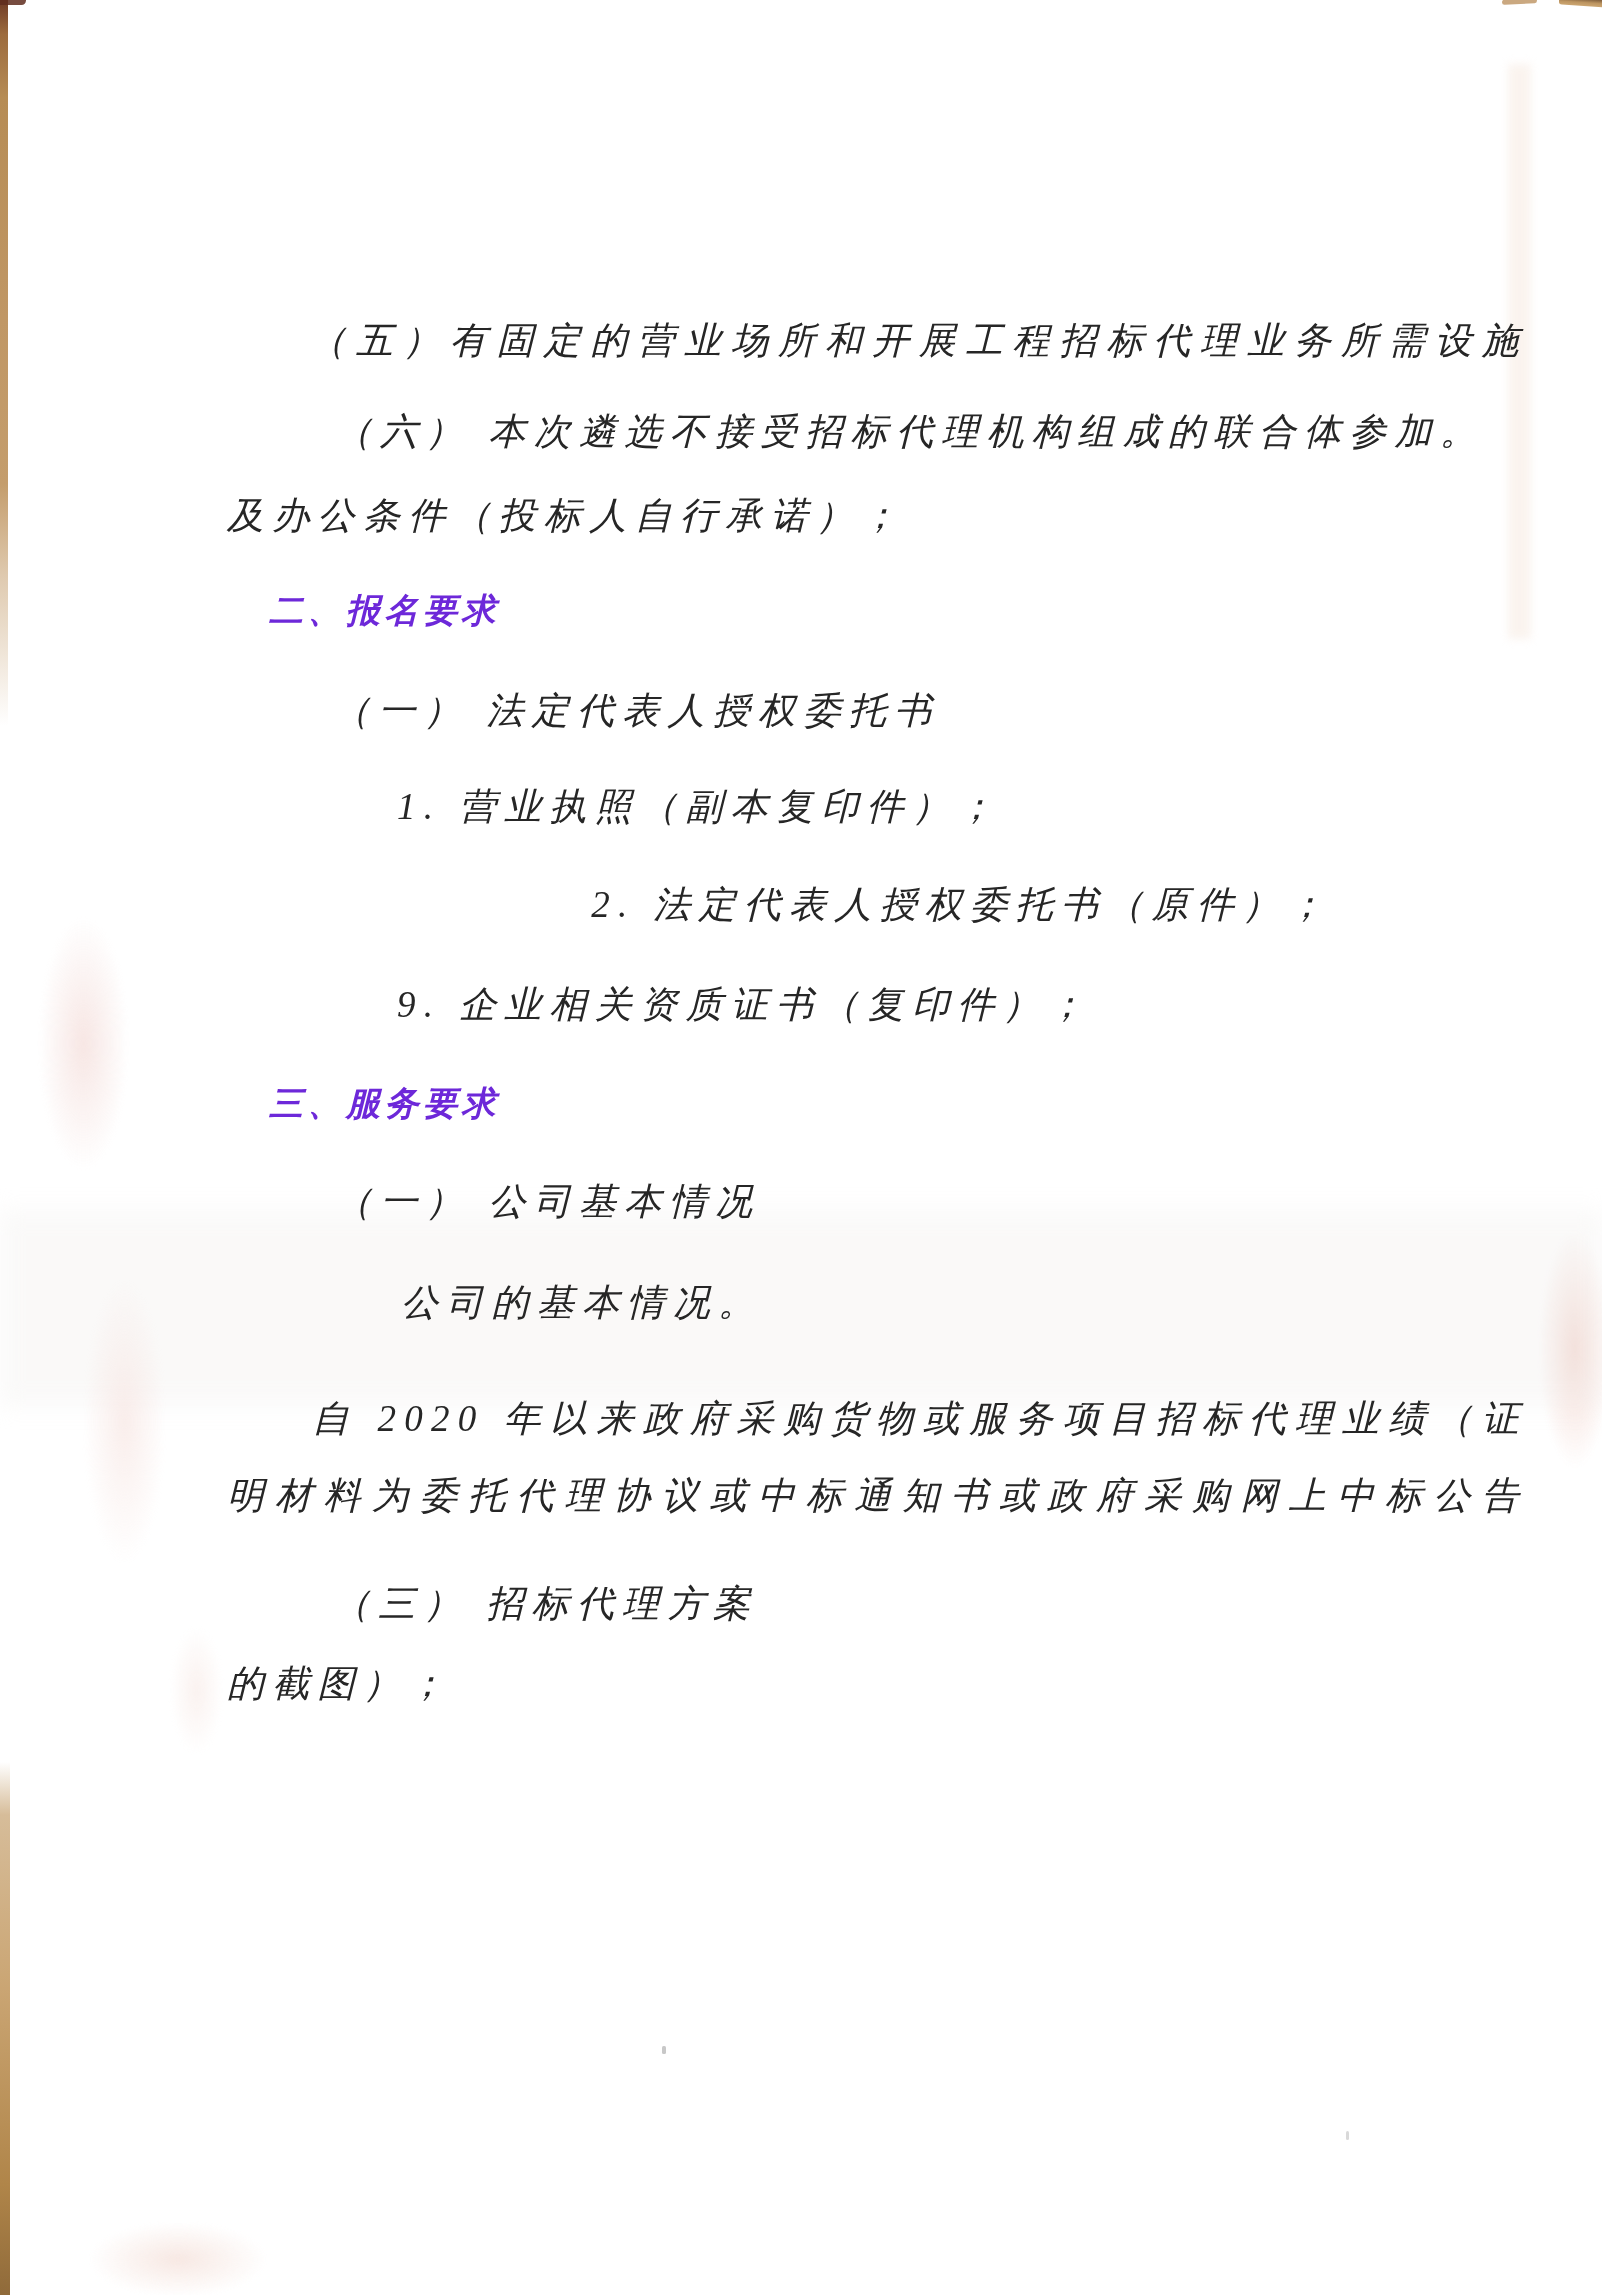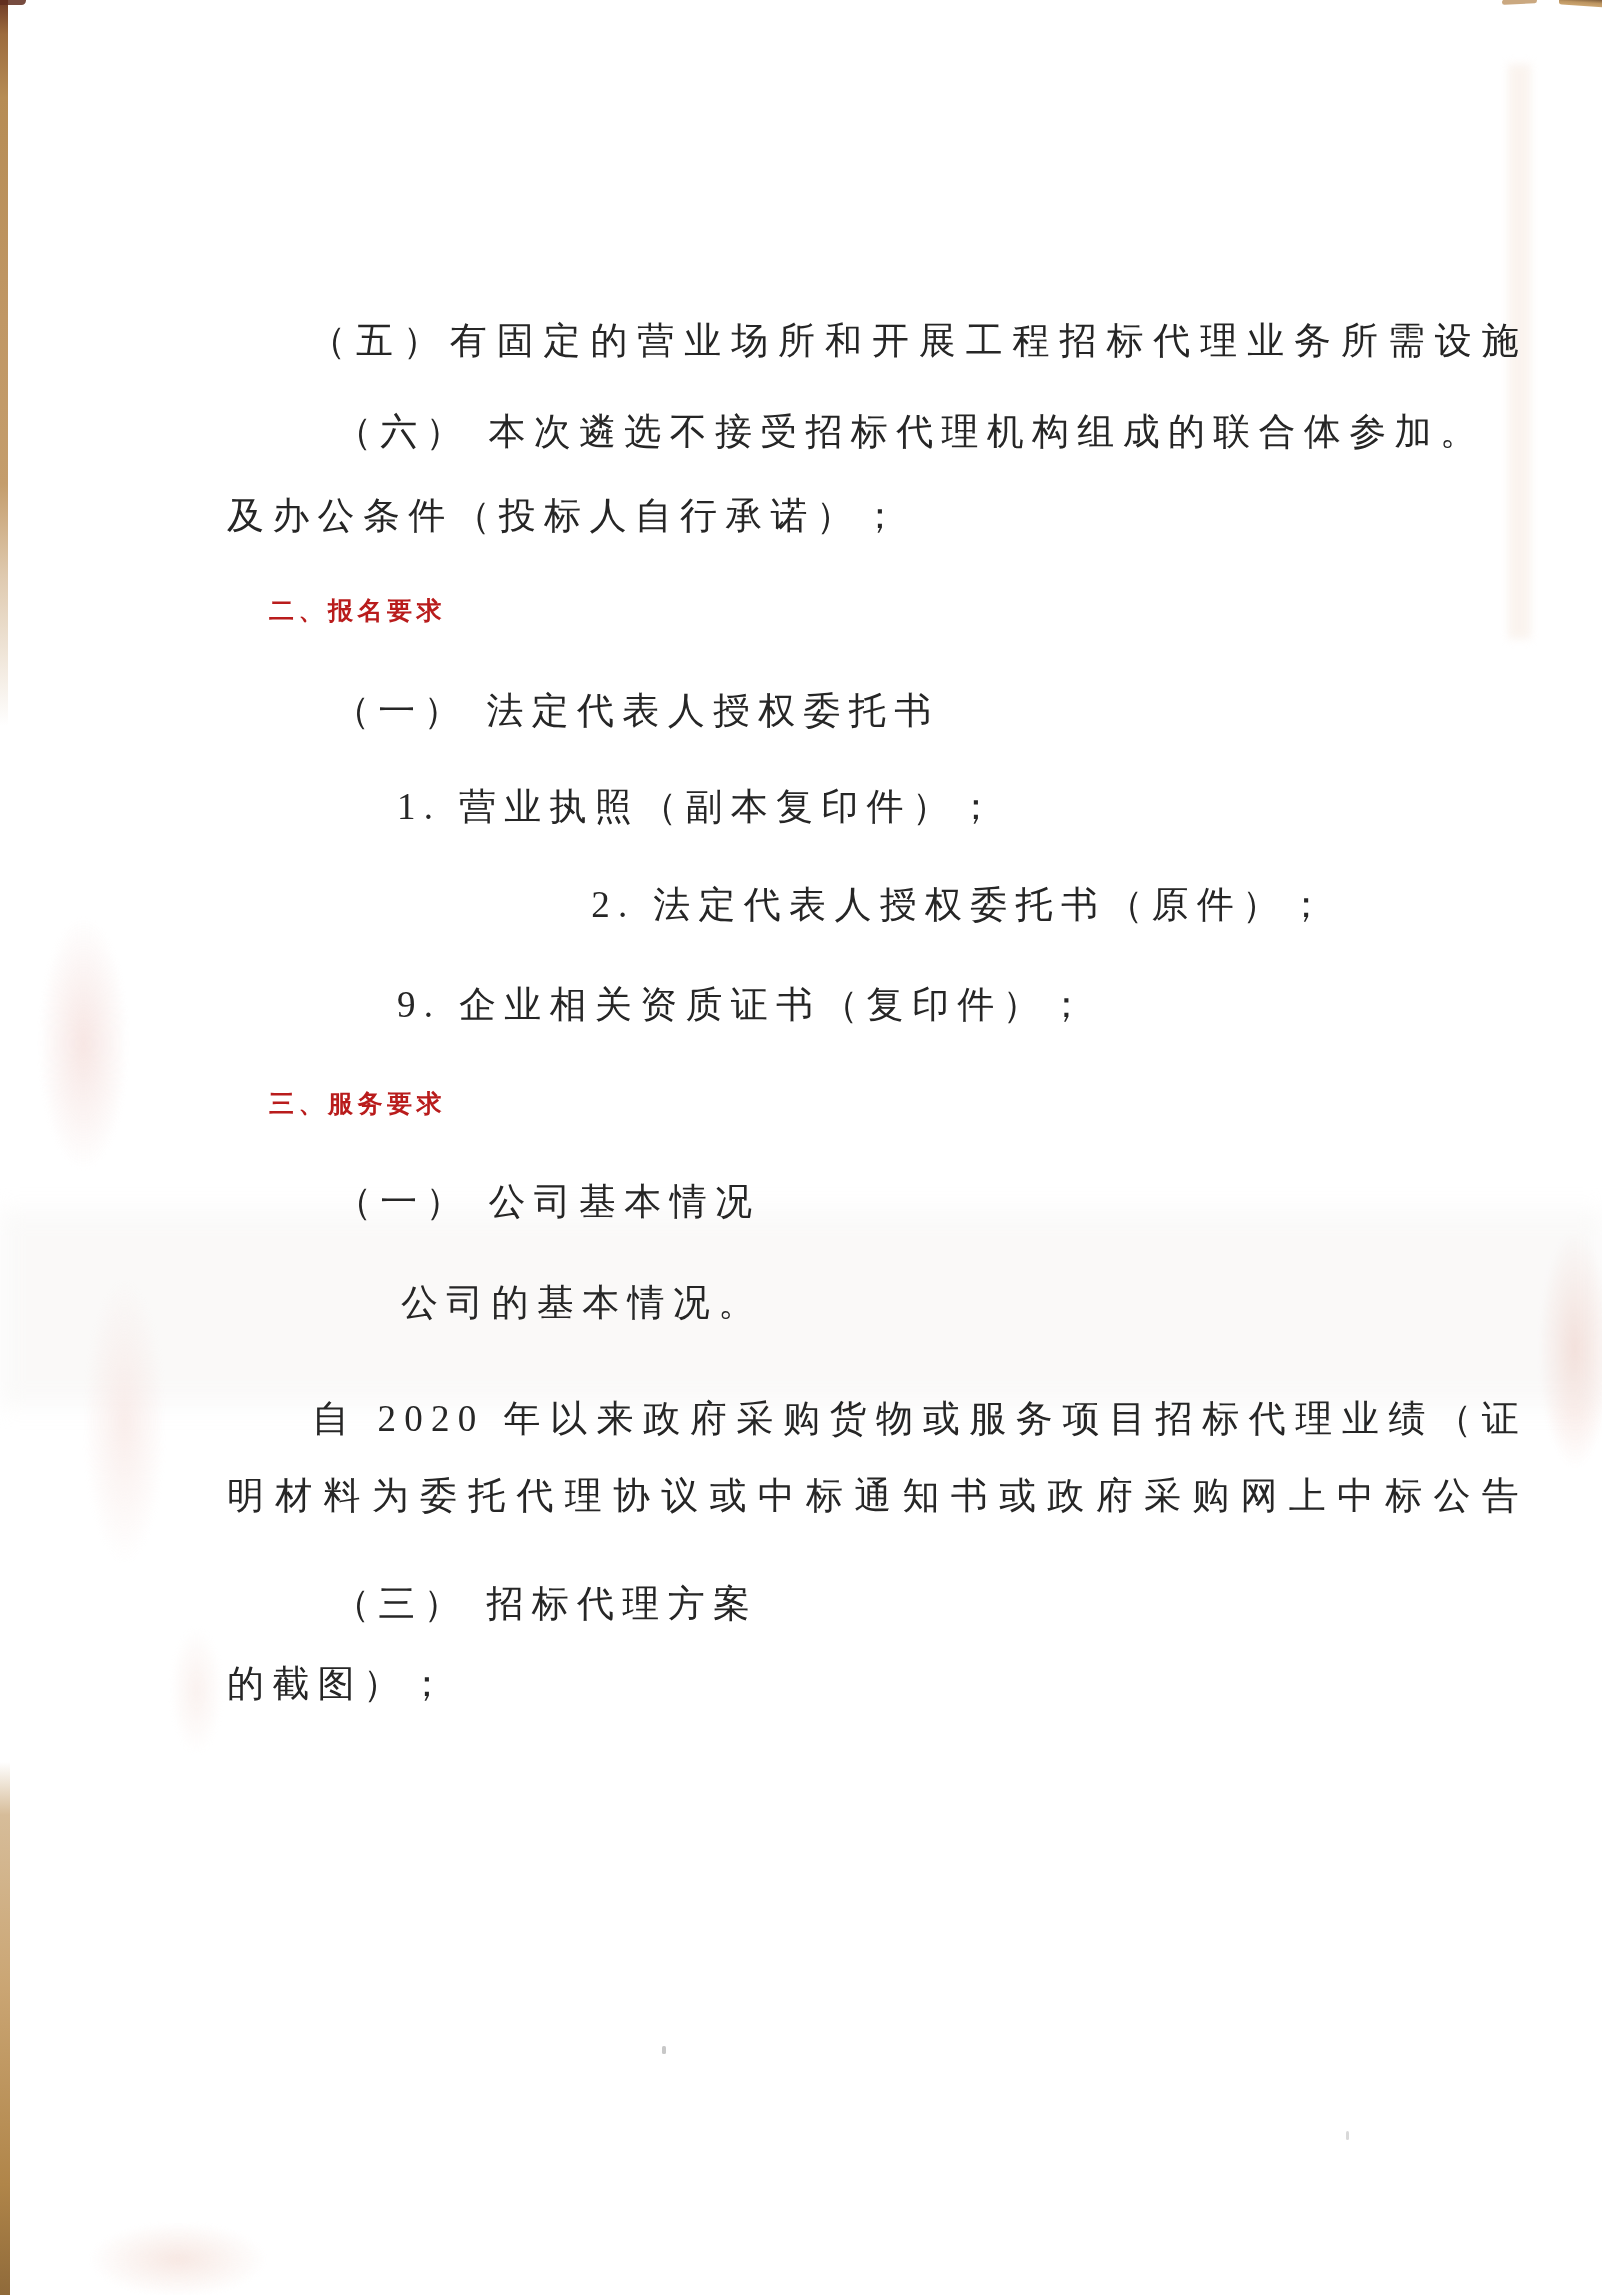--- a/index.html
+++ b/index.html
@@ -75,29 +75,30 @@
   .speck-2{position:absolute;left:1346px;top:2131px;width:3px;height:9px;
     background:#ababab;opacity:.45;border-radius:1.5px;}
 
   
   .content{
     position:relative;z-index:1;
     margin:0 76px 0 227px;
     font-size:37px;line-height:83px;letter-spacing:8.3px;
     color:#262626;
     text-align:left;
+    font-style:italic;
   }
   .ln{white-space:nowrap;}
   .fl{ 
     white-space:normal;
     text-align:justify;text-align-last:justify;
   }
   .h{
     font-family:"Liberation Sans","DejaVu Sans",sans-serif;
-    font-weight:700;font-size:25px;letter-spacing:4.5px;color:#b91c1c;
+    font-weight:700;font-size:34px;letter-spacing:4.5px;color:#6d28d9;
   }
   .l1{margin-top:299px;text-indent:82px;}
   .l2{margin-top:1.5px;}
   .l3{margin-top:7.6px;text-indent:108px;}
   .l4{margin-top:12px;text-indent:42px;}
   .l5{margin-top:16.6px;text-indent:106px;}
   .l6{margin-top:13.6px;text-indent:170px;}
   .l7{margin-top:15px;text-indent:170px;text-align:center;}
   .l8{margin-top:16.6px;text-indent:170px;}
   .l9{margin-top:16.6px;text-indent:42px;}

